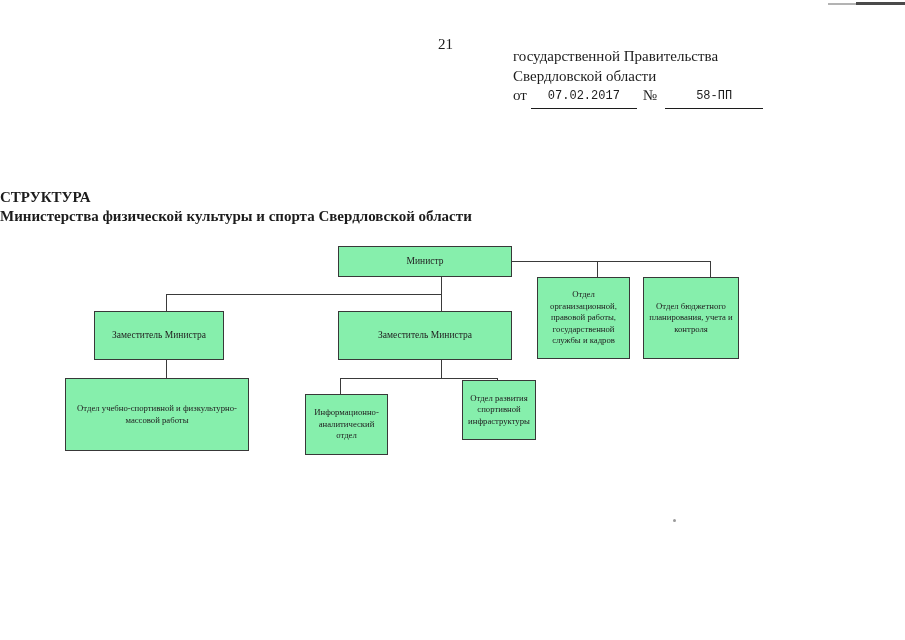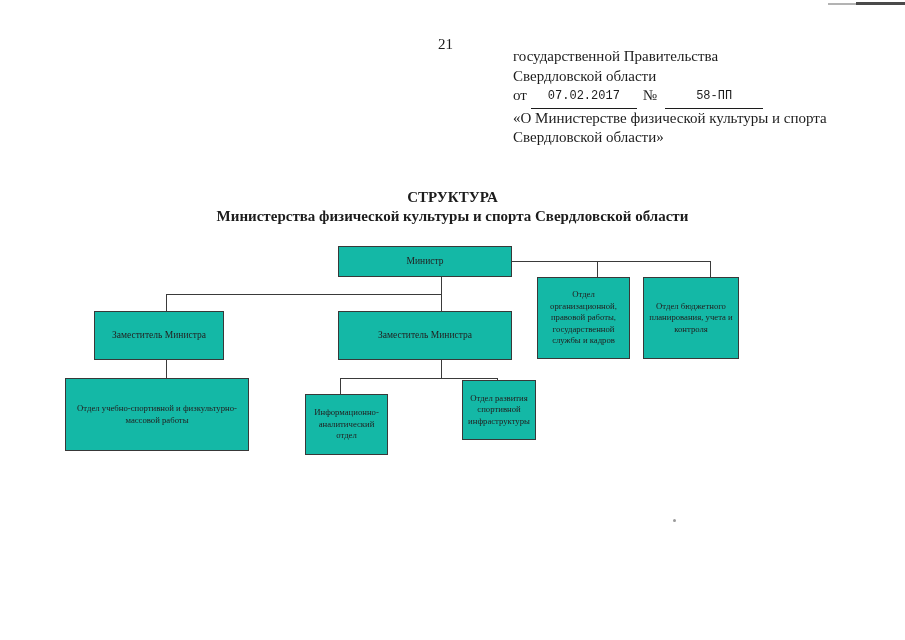--- a/index.html
+++ b/index.html
@@ -37,30 +37,30 @@
   .blank-date { width: 106px; margin: 0 6px 0 4px; }
   .blank-num  { width: 98px;  margin-left: 8px; }
   .typed {
     font-family: "Liberation Mono", monospace;
     font-size: 12px;
     position: relative; top: -1px;
   }
 
   .doc-title {
     position: absolute; left: 0; top: 188px; width: 905px;
-    text-align: center; font-weight: bold;
+    text-align: left; font-weight: bold;
     font-size: 15px; line-height: 19px;
   }
 
   
   .chart { position: absolute; left: 0; top: 0; width: 905px; height: 640px; }
   .node {
     position: absolute;
     border: 1px solid #383838;
-    background: #14b8a6;
+    background: #86efac;
     display: flex; align-items: center; justify-content: center;
     text-align: center;
     font-size: 8.7px; line-height: 1.32;
     padding: 2px 4px;
     box-sizing: border-box;
     color: #222;
   }
   .node-big { font-size: 9.5px; }
   .n-minister  { left: 338px; top: 246px; width: 174px; height: 31px; }
   .n-dep-left  { left: 94px;  top: 311px; width: 130px; height: 49px; }
@@ -94,21 +94,20 @@
   <div class="artifact artifact-speck"></div>
 
   <div class="page-number">21</div>
 
   <div class="approval">
     <div>государственной Правительства</div>
     <div>Свердловской области</div>
     <div class="approval-row">
       <span>от</span><span class="blank blank-date"><span class="typed">07.02.2017</span></span><span>№</span><span class="blank blank-num"><span class="typed">58-ПП</span></span>
     </div>
-    <div>«О Министерстве физической культуры и спорта Свердловской области»</div>
   </div>
 
   <div class="doc-title">
     <div>СТРУКТУРА</div>
     <div>Министерства физической культуры и спорта Свердловской области</div>
   </div>
 
   <div class="chart">
 
     <div class="conn c-right-h"></div>

